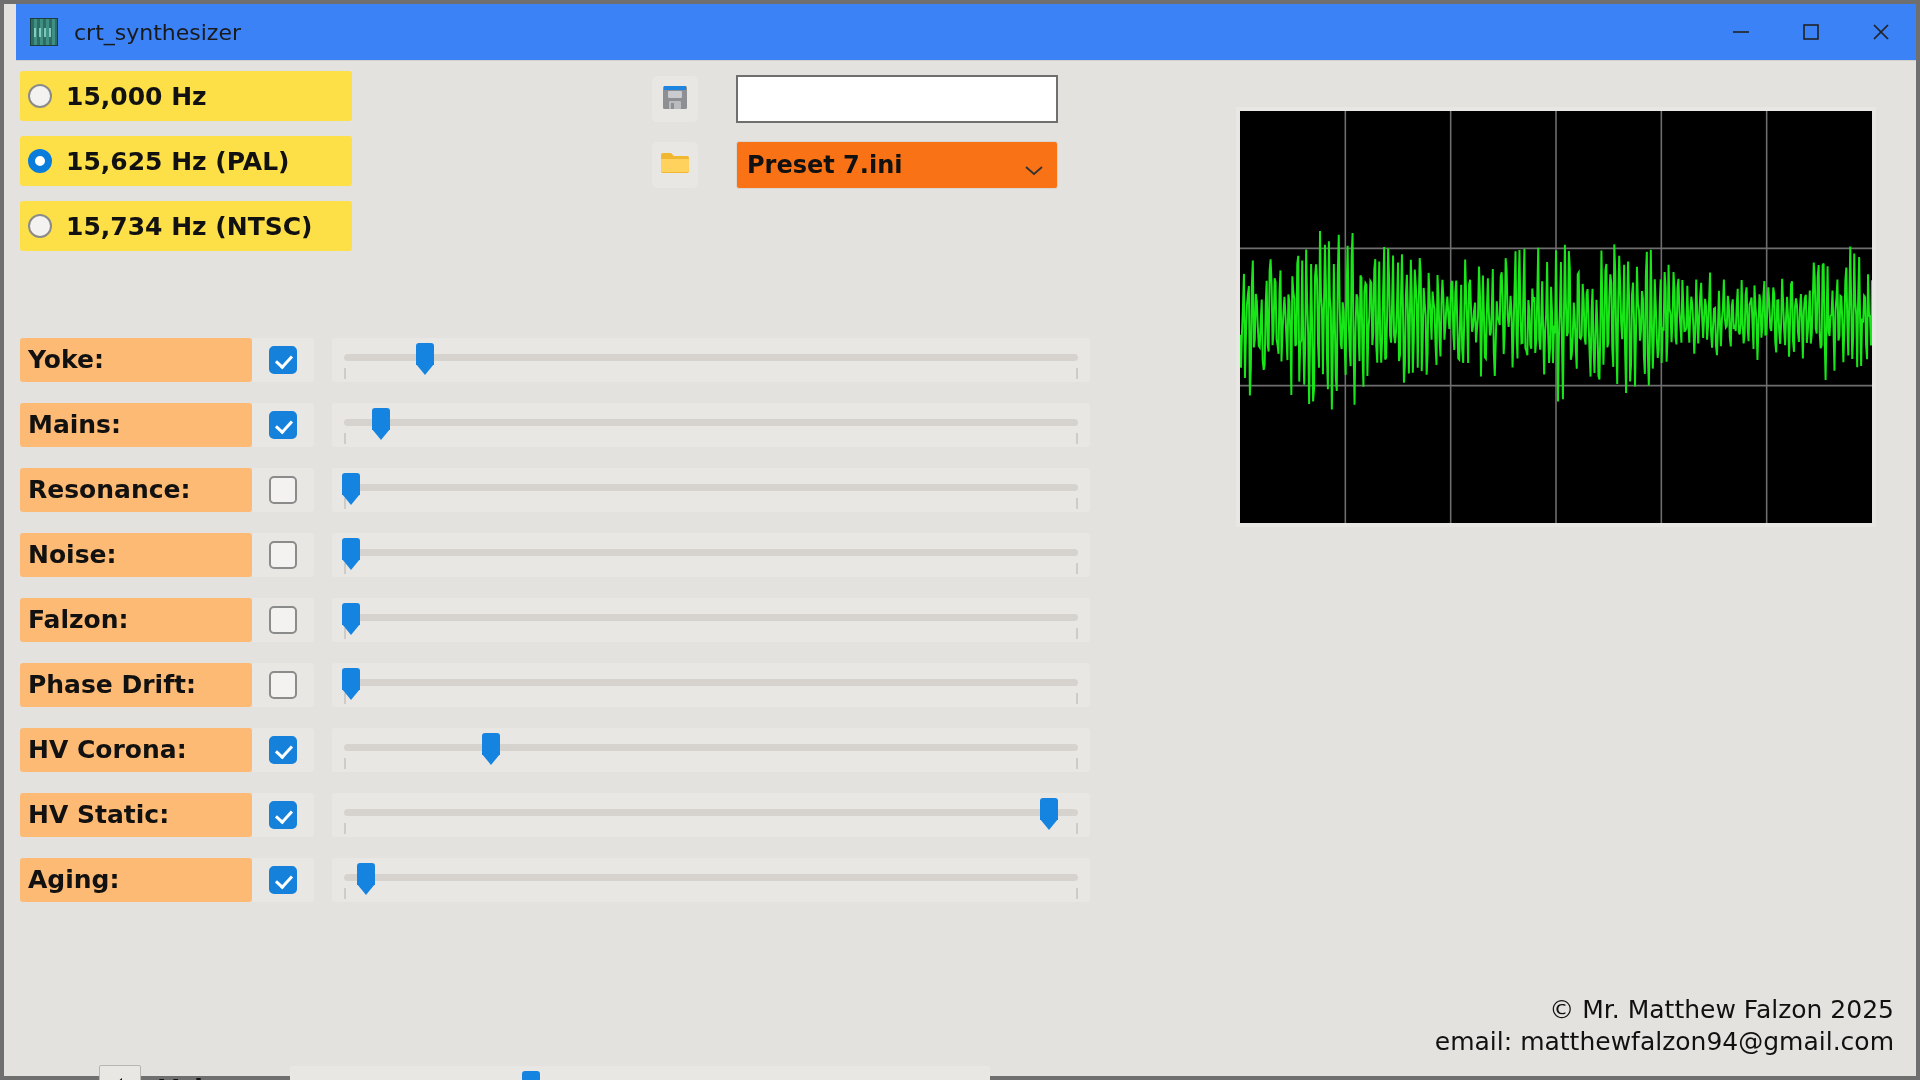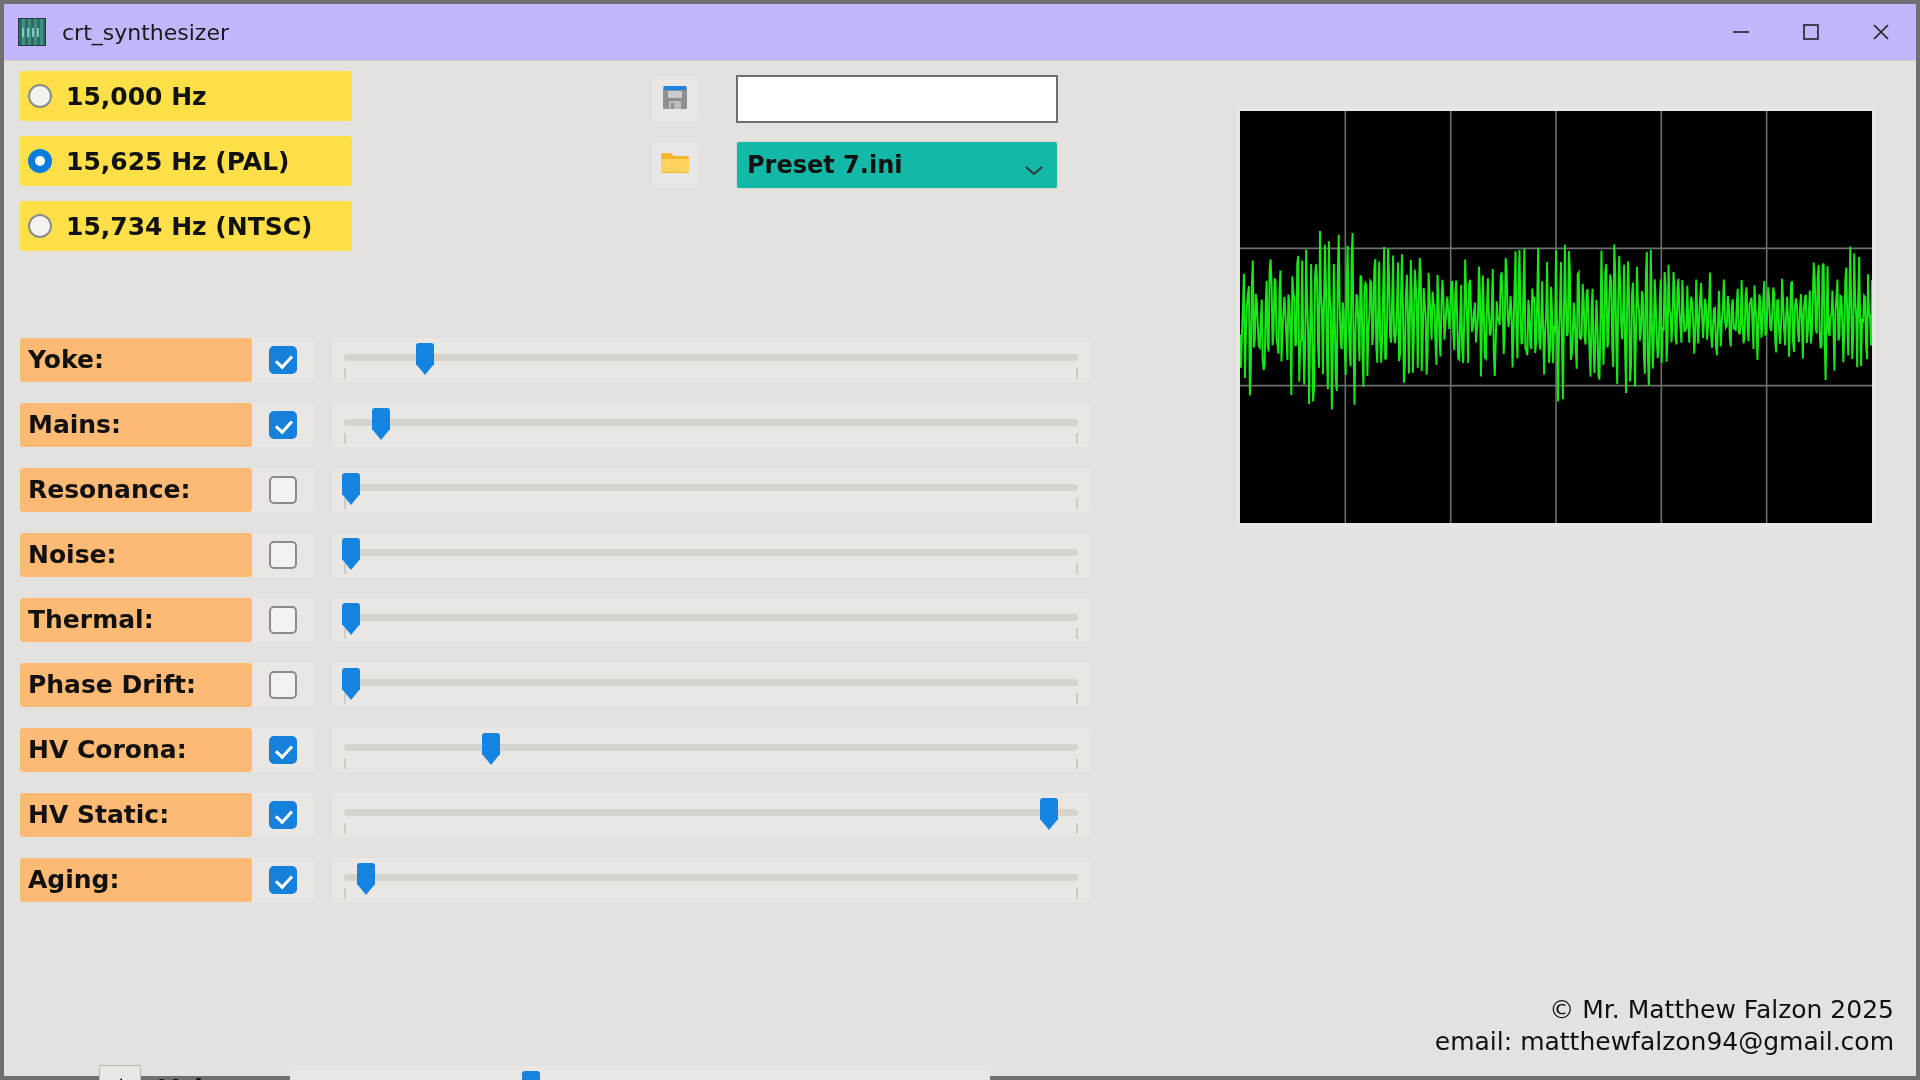--- a/index.html
+++ b/index.html
@@ -23,25 +23,26 @@
     box-sizing: border-box;
     border: 4px solid #6f6f6f;
     display: flex;
     flex-direction: column;
   }
 
   
   .titlebar {
     height: 56px;
     min-height: 56px;
-    background: #c4b5fd;
+    background: #3b82f6;
     display: flex;
     align-items: center;
     border-bottom: 1px solid #d3d0cc;
     position: relative;
+    margin-left: 12px;
   }
   .app-icon {
     width: 28px; height: 28px;
     margin-left: 14px;
     background:
       repeating-linear-gradient(90deg, #2d6b63 0 3px, #3f8f84 3px 6px),
       #1f4f49;
     border: 1px solid #19403b;
     box-sizing: border-box;
     position: relative;
@@ -149,21 +150,21 @@
     font-size: 23px;
     color: #111;
     padding: 0 10px;
     font-family: "DejaVu Sans", sans-serif;
     outline: none;
   }
   .preset-select {
     margin-left: 38px;
     width: 322px;
     height: 48px;
-    background: #14b8a6;
+    background: #f97316;
     border: 1px solid #d9d6d2;
     border-radius: 3px;
     box-sizing: border-box;
     display: flex;
     align-items: center;
     padding: 0 10px;
     position: relative;
   }
   .preset-select-text {
     font-size: 24px;
@@ -469,21 +470,21 @@
           </div>
         <div class="slider">
           <div class="groove"></div>
           <div class="tick-l"></div>
           <div class="tick-r"></div>
           <div class="handle" style="left: calc(1% + 11.76px);"></div>
         </div>
       </div>
 
       <div class="srow">
-        <div class="srow-label">Thermal:</div>
+        <div class="srow-label">Falzon:</div>
         <div class="cb-cell">
             <div class="cb"></div>
           </div>
         <div class="slider">
           <div class="groove"></div>
           <div class="tick-l"></div>
           <div class="tick-r"></div>
           <div class="handle" style="left: calc(1% + 11.76px);"></div>
         </div>
       </div>

